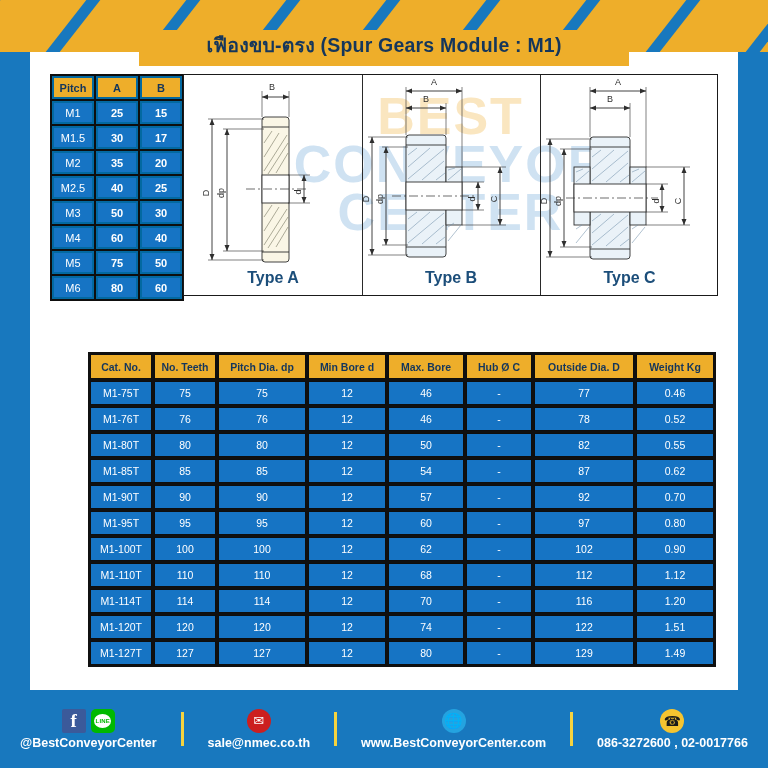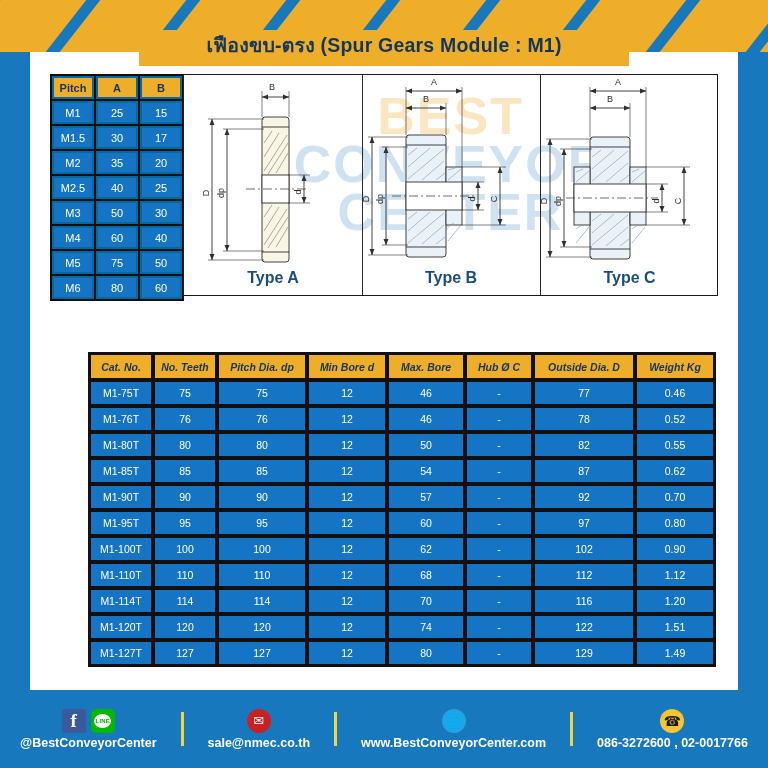--- a/index.html
+++ b/index.html
@@ -58,21 +58,21 @@
     background: #0E0E0E;
     z-index: 5;
   }
   .pitch-table th, .pitch-table td {
     width: 42px; height: 23px;
     text-align: center; vertical-align: middle;
     font-size: 11px; font-weight: bold;
     border: 2px solid #0369a1;
   }
   .pitch-table th { background: #EEAE2A; color: #14365C; }
-  .pitch-table td { background: #1674C4; color: #FFFFFF; font-weight: normal; }
+  .pitch-table td { background: #1674C4; color: #FFFFFF; font-weight: bold; }
   .pitch-table td.pitch-name { font-weight: normal; }
 
   
   .diagram-panel {
     position: absolute;
     left: 183px; top: 74px;
     width: 535px; height: 222px;
     border: 1.5px solid #1A1A1A;
     background: #FFFFFF;
     z-index: 5;
@@ -122,21 +122,20 @@
   .spec-table th, .spec-table td {
     text-align: center; vertical-align: middle;
     height: 24px;
     border: 1px solid #0E0E0E;
     font-size: 10.5px;
   }
   .spec-table th {
     background: #EEAE2A; color: #14365C;
     font-weight: bold; font-size: 10.5px;
     height: 25px;
-    font-style: italic;
   }
   .spec-table td {
     background: #1674C4; color: #FFFFFF; font-weight: normal;
   }
   .col-cat   { width: 62px; }
   .col-teeth { width: 62px; margin-left: 38px; }
   .col-pitch { width: 88px; }
   .col-minb  { width: 78px; }
   .col-maxb  { width: 76px; }
   .col-hub   { width: 66px; }

